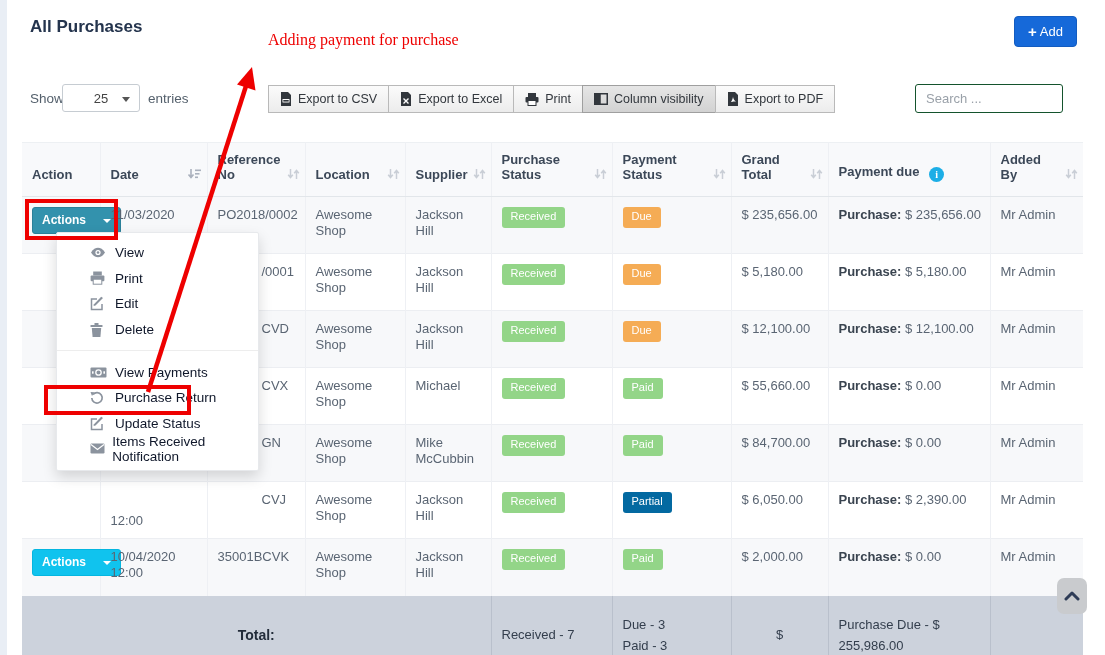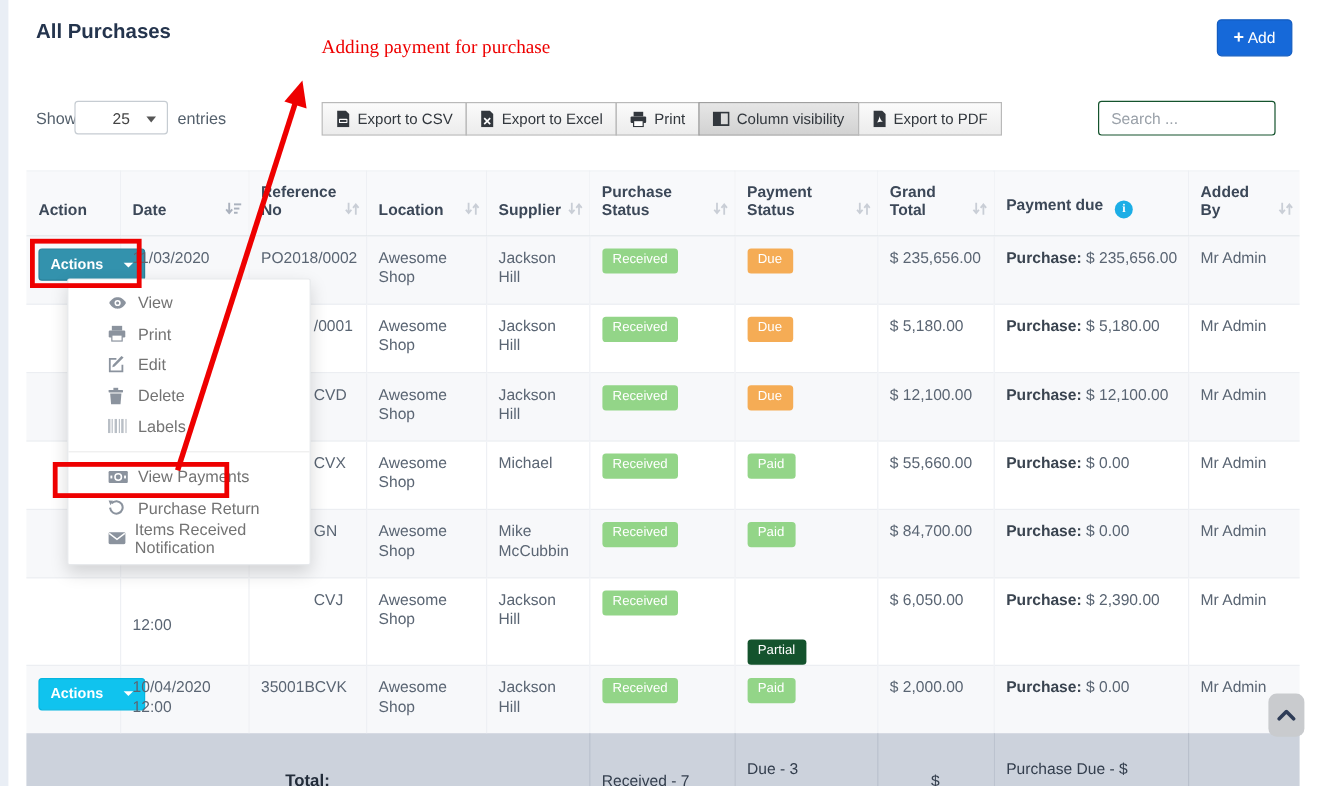--- a/index.html
+++ b/index.html
@@ -52,35 +52,35 @@
   tbody tr:nth-child(odd)  td { background:#f7f8fa; }
   tbody tr:nth-child(even) td { background:#ffffff; }
   td.loc { padding-right:16px; }
   td.pdue { white-space:nowrap; padding-right:4px; }
   td.ref-frag { padding-left:54px; }
   td.date-frag { padding-top:31px; }
   .bold-lbl { font-weight:bold; color:#3a4450; }
   .badge { display:inline-block; padding:3px 9px 4px; border-radius:3px; color:#fff; font-size:11px; font-weight:normal; }
   .bg-green { background:#93d588; }
   .bg-orange { background:#f5ac55; }
-  .bg-cyan { background:#14532d;margin-top:41px; }
+  .bg-cyan { background:#0369a1; }
   .actions-btn { display:inline-flex; align-items:center; gap:17px; padding:5px 9px; border-radius:3px; color:#fff;
                  font-size:12px; font-weight:bold; cursor:pointer; }
   .actions-btn .caret { width:0; height:0; border-left:4px solid transparent; border-right:4px solid transparent; border-top:4px solid #fff; }
   .actions-open { background:#3392ad; border:1px solid #2a8099; }
   .actions-normal { background:#10c3ee; border:1px solid #04b6e0; }
   tfoot td { height:80px; vertical-align:middle; background:#ccd2dc; border-right:1px solid #b9c0cc; color:#333e4d;
              font-size:13px; padding:6px 10px; line-height:1.55; }
   tfoot td:last-child { border-right:none; }
   .total-cell { text-align:center; font-weight:bold; font-size:14px; color:#222c3a; }
 
   
   .dropdown-panel { position:absolute; left:56px; top:232px; width:203px; background:#fff; border:1px solid #e7e9ec; border-radius:2px;
                     box-shadow:0 6px 14px rgba(0,0,0,0.15); padding:7px 0 8px; z-index:50; list-style:none; }
-  .dropdown-panel li.item { height:25.6px; display:flex; align-items:center; padding-left:33px; font-size:13.5px; color:#737373; cursor:pointer; }
+  .dropdown-panel li.item { height:25.6px; display:flex; align-items:center; padding-left:33px; font-size:13.5px; color:#0f172a; cursor:pointer; }
   .dropdown-panel li.item .mi { width:25px; display:flex; align-items:center; color:#8b939e; }
   .dropdown-panel li.divider { border-top:1px solid #ededed; margin:8px 0; }
 
   
   .scroll-top { position:absolute; left:1057px; top:578px; width:30px; height:36px; background:#c9cbce; border-radius:7px;
                 display:flex; align-items:center; justify-content:center; z-index:60; cursor:pointer; }
   .red-box { position:absolute; border:4px solid #ee0000; z-index:100; pointer-events:none; }
   .red-box-1 { left:25px; top:199px; width:93px; height:41px; }
   .red-box-2 { left:44px; top:385px; width:147px; height:30px; }
   .arrow-svg { position:absolute; left:0; top:0; z-index:99; pointer-events:none; }
@@ -351,55 +351,49 @@
   <li class="item">
     <span class="mi">
         <svg width="13" height="14" viewBox="0 0 13 14">
           <rect x="4.5" y="0" width="4" height="2" fill="#8b939e"></rect>
           <rect x="0.5" y="2" width="12" height="2" rx="0.5" fill="#8b939e"></rect>
           <path d="M1.8 5h9.4l-0.8 9H2.6z" fill="#8b939e"></path>
         </svg>
       </span>
     <span>Delete</span>
     </li>
-  <li class="item">
-    <span class="mi">
-        <svg width="16" height="12" viewBox="0 0 16 12">
-          <g fill="#b9bfc6">
-            <rect x="0" y="0" width="2" height="12"></rect>
-            <rect x="3" y="0" width="1" height="12"></rect>
-            <rect x="5.5" y="0" width="2" height="12"></rect>
-            <rect x="9" y="0" width="1" height="12"></rect>
-            <rect x="11" y="0" width="2" height="12"></rect>
-            <rect x="14.5" y="0" width="1" height="12"></rect>
-          </g>
-        </svg>
-      </span>
-    <span>Labels</span>
-    </li>
   <li class="divider"></li>
   <li class="item">
     <span class="mi">
         <svg width="17" height="11" viewBox="0 0 17 11">
           <rect x="0.5" y="0.5" width="16" height="10" rx="1" fill="#8b939e"></rect>
           <circle cx="8.5" cy="5.5" r="2.7" fill="none" stroke="#fff" stroke-width="1.3"></circle>
           <rect x="2" y="4.3" width="1.6" height="2.4" fill="#fff"></rect>
           <rect x="13.4" y="4.3" width="1.6" height="2.4" fill="#fff"></rect>
         </svg>
       </span>
     <span>View Payments</span>
     </li>
   <li class="item">
     <span class="mi">
         <svg width="14" height="14" viewBox="0 0 14 14">
           <path d="M3 3.5A5.2 5.2 0 1 1 1.8 7" fill="none" stroke="#8b939e" stroke-width="1.7"></path>
           <path d="M0.5 1l3.8 0.3L2 5z" fill="#8b939e"></path>
         </svg>
       </span>
     <span>Purchase Return</span>
+    </li>
+  <li class="item">
+    <span class="mi">
+        <svg width="15" height="15" viewBox="0 0 15 15">
+          <path d="M12 8v5.5H1.5V3H7" fill="none" stroke="#8b939e" stroke-width="1.5"></path>
+          <path d="M5.5 9.5L13 2l-1.8-1.3L4 8.2 3.6 10z" fill="#8b939e"></path>
+        </svg>
+      </span>
+    <span>Update Status</span>
     </li>
   <li class="item">
     <span class="mi">
         <svg width="15" height="11" viewBox="0 0 15 11">
           <rect x="0.5" y="0.5" width="14" height="10" rx="1.2" fill="#8b939e"></rect>
           <path d="M1 1.5l6.5 5 6.5-5" fill="none" stroke="#fff" stroke-width="1.2"></path>
         </svg>
       </span>
     <span>Items Received Notification</span>
     </li>

